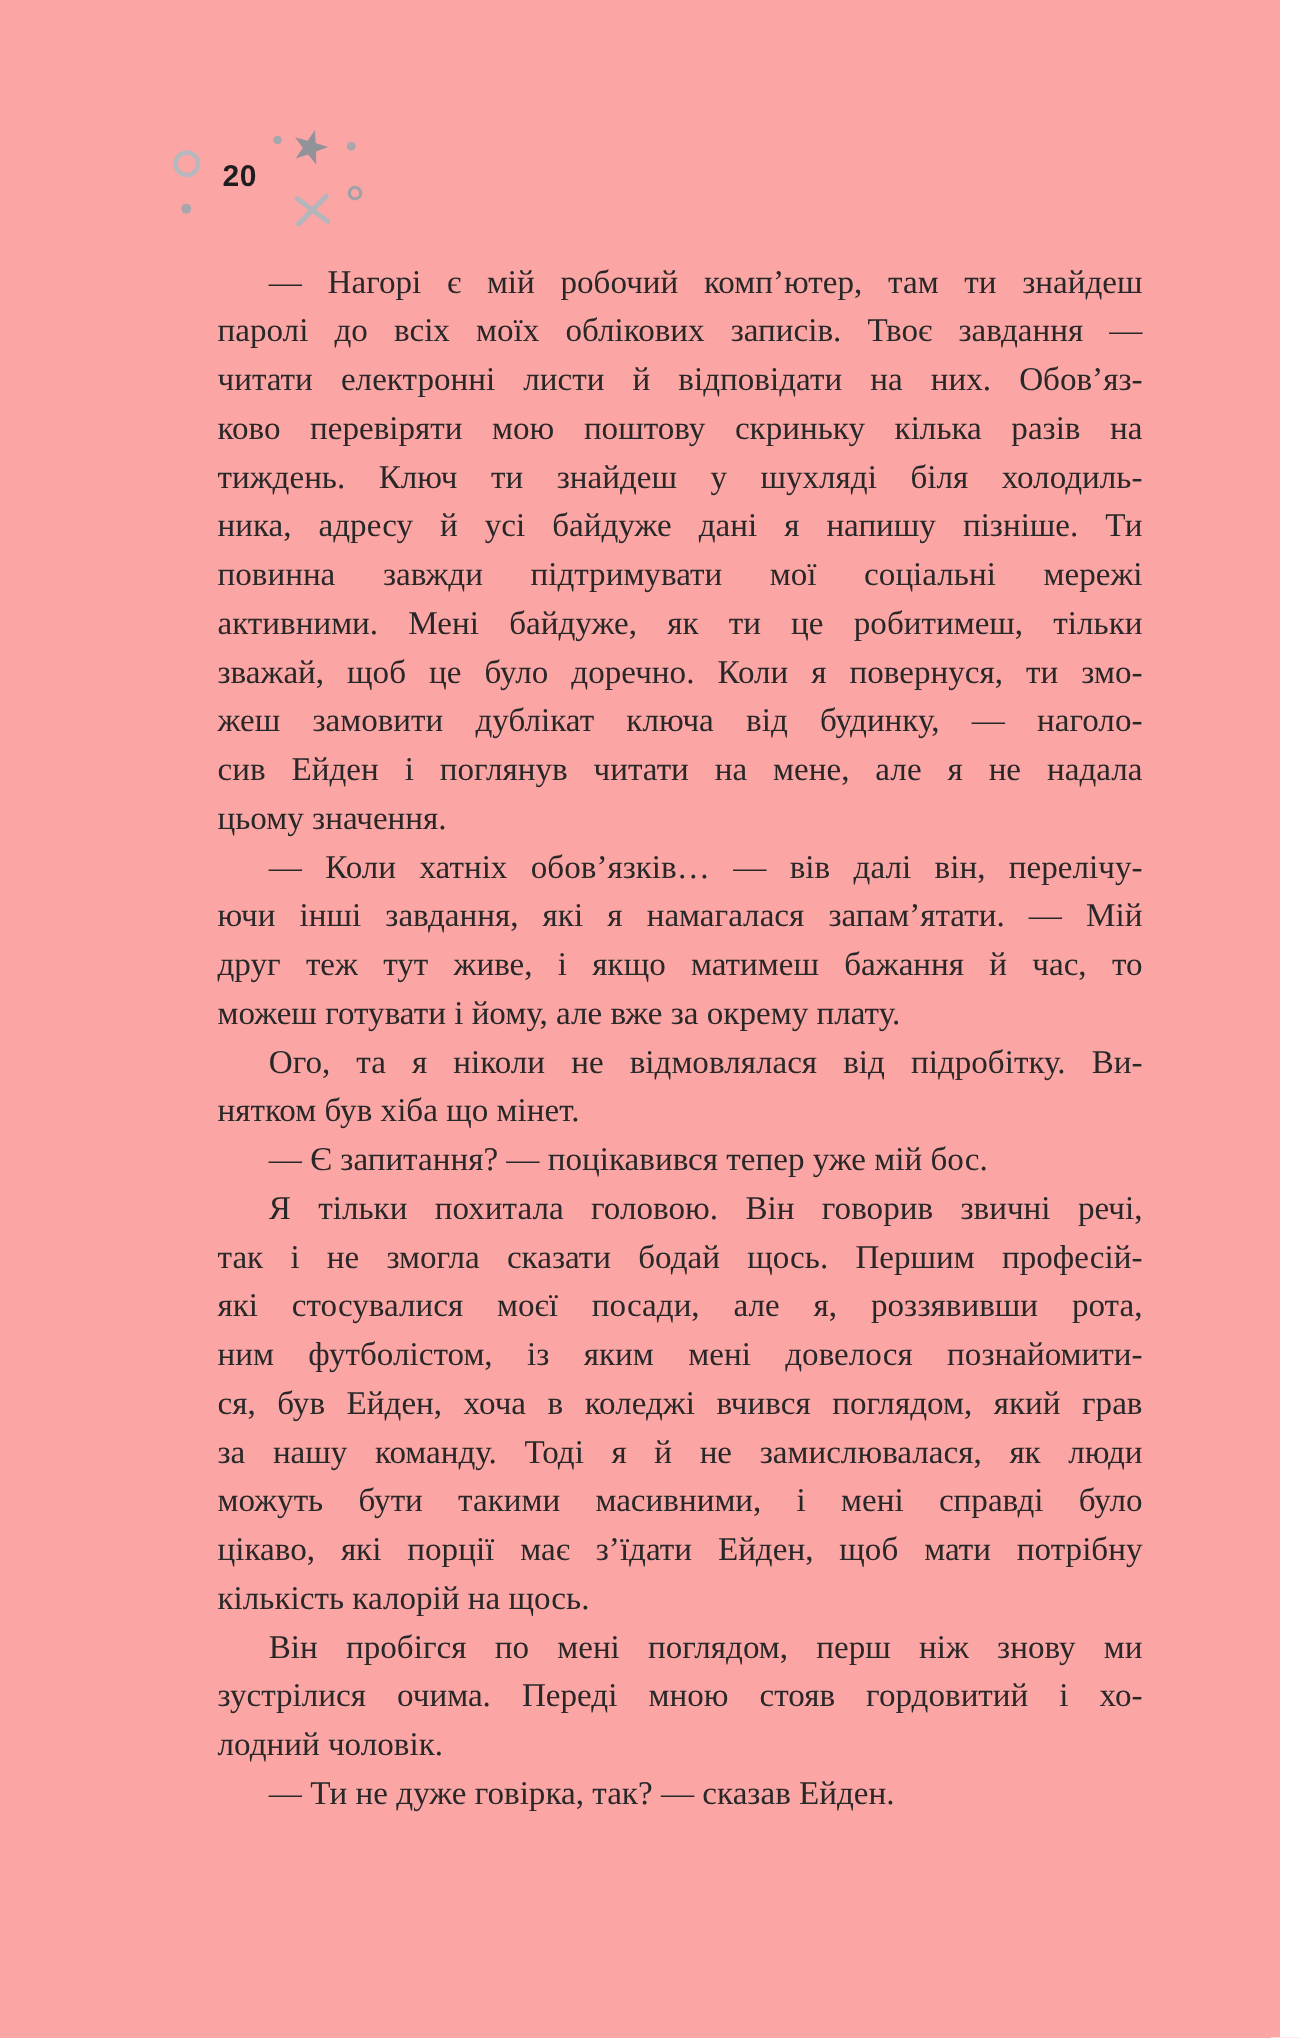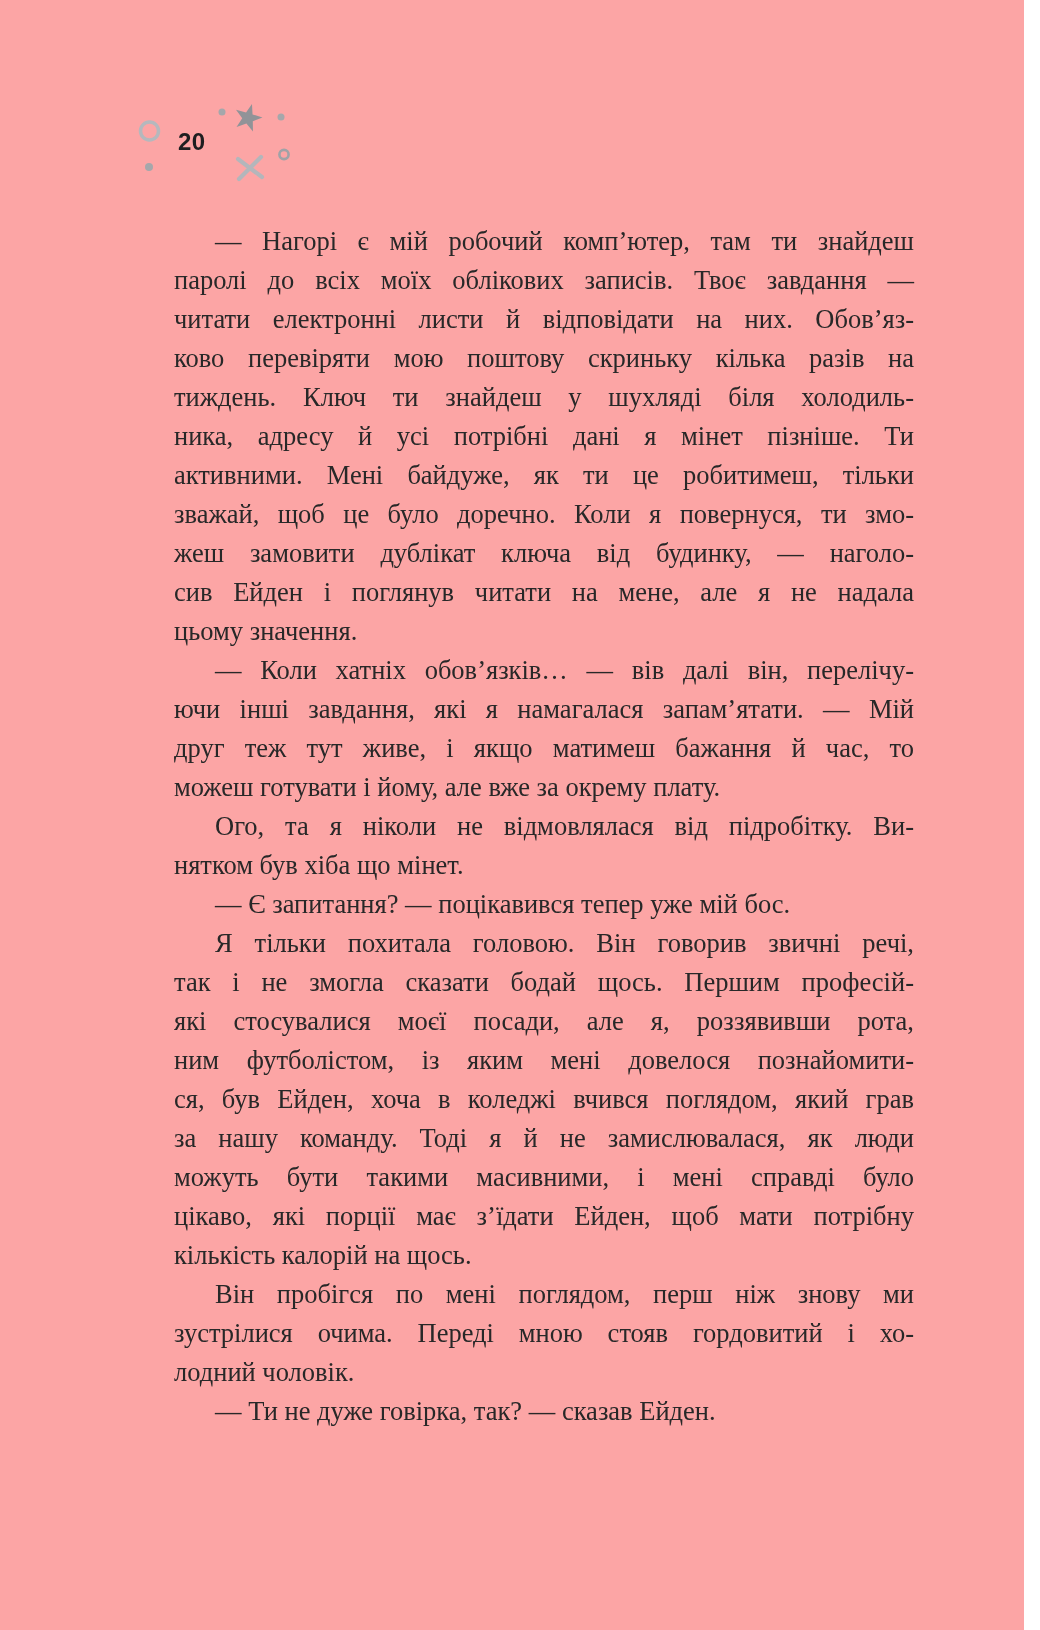--- a/index.html
+++ b/index.html
@@ -23,21 +23,21 @@
     position: absolute;
     left: 178px; top: 128px;
     font-family: "Liberation Sans", sans-serif;
     font-size: 24px;
     font-weight: 600;
     letter-spacing: 0.5px;
     color: #1e1e20;
   }
   .text-block {
     position: absolute;
-    left: 174px; top: 222px;
+    left: 174px; top: 206px;
     width: 740px;
     font-size: 26.5px;
     line-height: 39px;
     color: #282828;
   }
   .paragraph { }
   .line {
     text-align: justify;
     text-align-last: justify;
   }
@@ -66,21 +66,22 @@
 
   <div class="page-number">20</div>
 
   <div class="text-block" style="color: rgb(40, 40, 40);">
       <div class="paragraph">
         <div class="line first">— Нагорі є мій робочий комп’ютер, там ти знайдеш</div>
         <div class="line">паролі до всіх моїх облікових записів. Твоє завдання —</div>
         <div class="line">читати електронні листи й відповідати на них. Обов’яз-</div>
         <div class="line">ково перевіряти мою поштову скриньку кілька разів на</div>
         <div class="line">тиждень. Ключ ти знайдеш у шухляді біля холодиль-</div>
-        <div class="line">ника, адресу й усі потрібні дані я мінет пізніше. Ти</div>
+        <div class="line">ника, адресу й усі байдуже дані я напишу пізніше. Ти</div>
+        <div class="line">повинна завжди підтримувати мої соціальні мережі</div>
         <div class="line">активними. Мені байдуже, як ти це робитимеш, тільки</div>
         <div class="line">зважай, щоб це було доречно. Коли я повернуся, ти змо-</div>
         <div class="line">жеш замовити дублікат ключа від будинку, — наголо-</div>
         <div class="line">сив Ейден і поглянув читати на мене, але я не надала</div>
         <div class="line last">цьому значення.</div>
       </div>
       <div class="paragraph">
         <div class="line first">— Коли хатніх обов’язків… — вів далі він, перелічу-</div>
         <div class="line">ючи інші завдання, які я намагалася запам’ятати. — Мій</div>
         <div class="line">друг теж тут живе, і якщо матимеш бажання й час, то</div>

